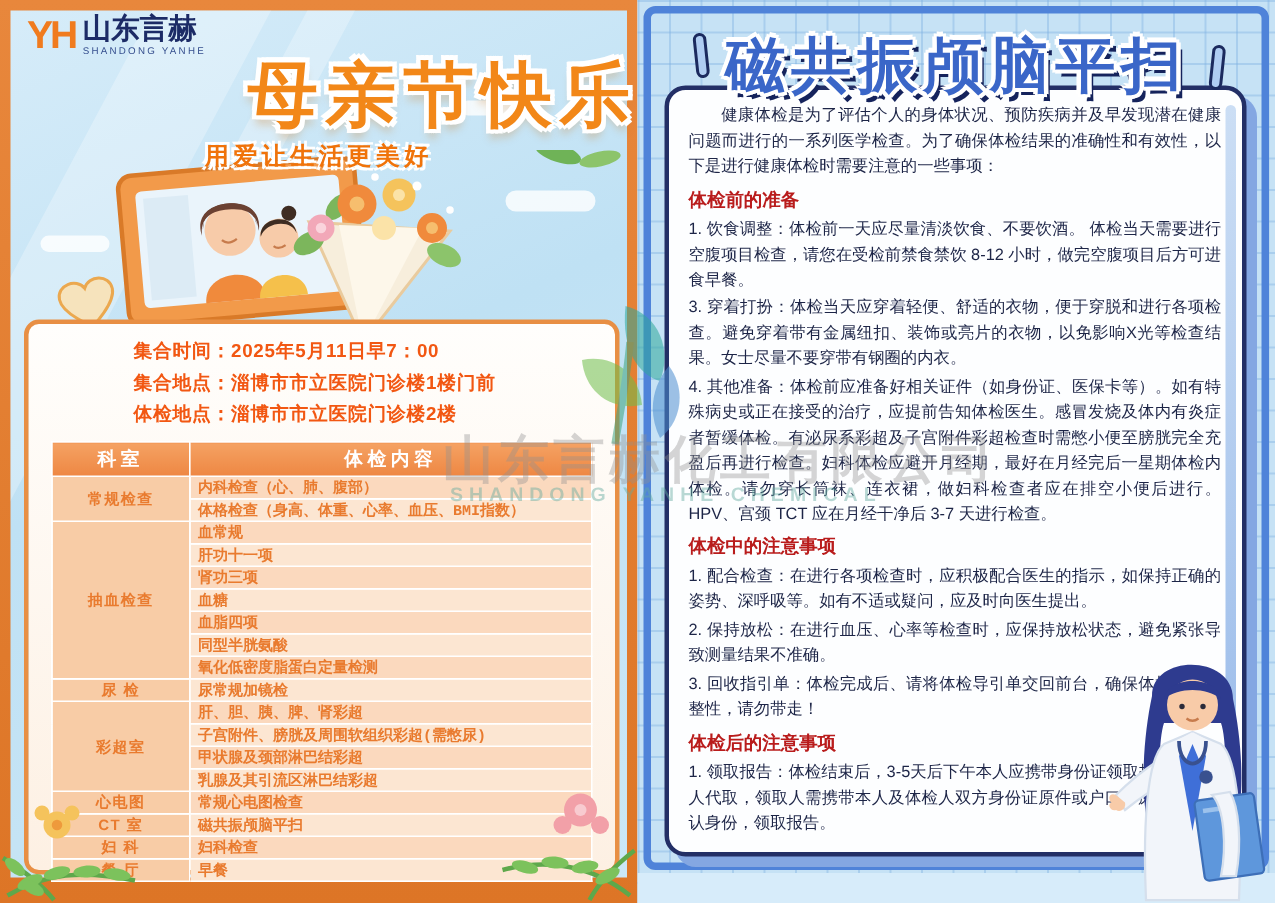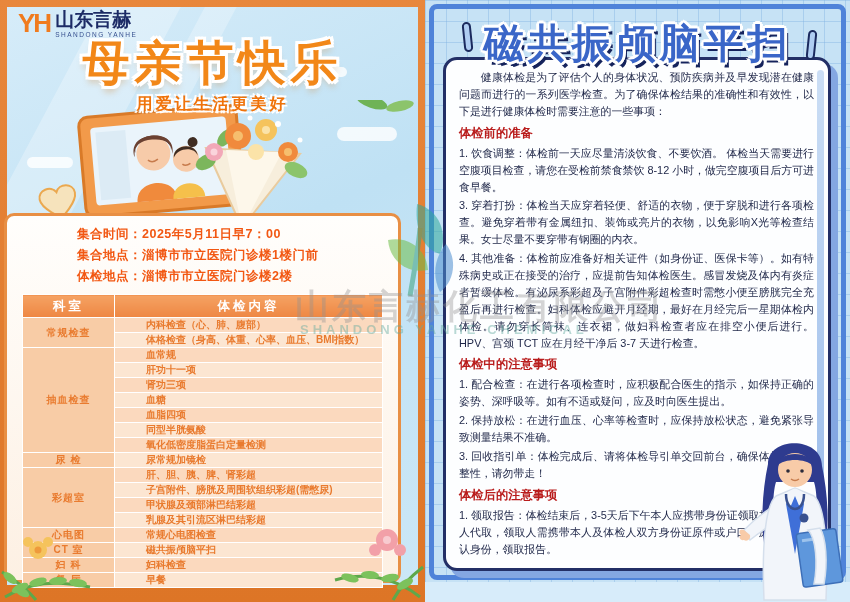--- a/index.html
+++ b/index.html
@@ -12,41 +12,41 @@
     background:linear-gradient(155deg,#D6ECF9 0%,#BFE1F4 45%,#CBE7F6 100%); overflow:hidden; }
   .light-streak { position:absolute; width:70px; height:420px; background:rgba(255,255,255,.28); transform:rotate(28deg); }
   .s1{ left:30px; top:-80px; } .s2{ left:120px; top:-60px; width:28px; }
   .cloud { position:absolute; background:#fff; opacity:.8; border-radius:20px; }
 
   .logo-row { position:absolute; left:18px; top:10px; display:flex; align-items:flex-start; z-index:6; }
   .logo-yh { font-size:26px; font-weight:900; color:#F07B1E; letter-spacing:-2px; line-height:1; }
   .logo-cn { font-size:19px; font-weight:900; color:#1C2B66; margin-left:5px; line-height:1; }
   .logo-en { font-size:6.5px; color:#37508F; letter-spacing:1.5px; margin-left:5px; margin-top:2px; }
 
-  .main-title { position:absolute; top:32px; left:0; width:100%; text-align:center; z-index:5;
+  .main-title { position:absolute; top:32px; left:0; width:100%; text-align:right; z-index:5;
     font-size:47px; font-weight:900; color:#F28718; letter-spacing:5px;
     text-shadow:-3px -3px 0 #fff,3px -3px 0 #fff,-3px 3px 0 #fff,3px 3px 0 #fff,0 -3px 0 #fff,0 3px 0 #fff,-3px 0 0 #fff,3px 0 0 #fff, 0 6px 6px rgba(205,120,30,.35); }
   .sub-title { position:absolute; top:94px; left:0; width:100%; text-align:center; z-index:5;
     font-size:16px; font-weight:900; color:#F0730A; letter-spacing:3px;
     text-shadow:-2px -2px 0 #fff,2px -2px 0 #fff,-2px 2px 0 #fff,2px 2px 0 #fff; }
 
   .illus { position:absolute; left:0; top:100px; z-index:1; }
 
-  .info-card { position:absolute; left:4px; top:213px; width:397px; height:370px; z-index:4;
+  .info-card { position:absolute; left:16px; top:213px; width:397px; height:370px; z-index:4;
     background:linear-gradient(#FFFEFC,#FDF0E3); border:3px solid #E88F44; border-radius:10px; }
   .info-lines { padding:8px 0 0 70px; }
   .info-line { font-size:12.5px; font-weight:900; color:#F25712; line-height:21px; letter-spacing:.5px; }
   .exam-table { width:361px; margin:7px auto 0; border-collapse:collapse; table-layout:fixed; }
   .exam-table th { height:23px; background:linear-gradient(#F5A263,#EE8743); color:#fff; font-size:12.5px; font-weight:900; letter-spacing:3px; border:1px solid #fff; }
   .exam-table th.col-cat { width:92px; }
   .exam-table td { height:14.2px; font-size:10px; font-weight:700; color:#E97B2F; border:1px solid #fff; overflow:hidden; white-space:nowrap; }
   .exam-table td.cat { background:#F8CCA6; text-align:center; letter-spacing:1px; }
   .exam-table tr:nth-child(odd) td.item { background:#FBD9BE; }
   .exam-table tr:nth-child(even) td.item { background:#FCE6D2; }
-  .exam-table td.item { padding-left:31px; }
+  .exam-table td.item { padding-left:5px;font-family:Liberation Mono, monospace; }
 
   .corner-deco { position:absolute; z-index:7; }
 
   
   .right-panel { position:relative; width:425px; height:602px; overflow:hidden;
     background-color:#C6E2F5;
     background-image:linear-gradient(rgba(125,175,225,.40) 1px, transparent 1px),
                      linear-gradient(90deg, rgba(125,175,225,.40) 1px, transparent 1px);
     background-size:21px 21px; }
   .right-frame { position:absolute; left:4px; top:4px; right:4px; bottom:22px; border:5px solid #4F83D9; border-radius:8px; z-index:1; }

